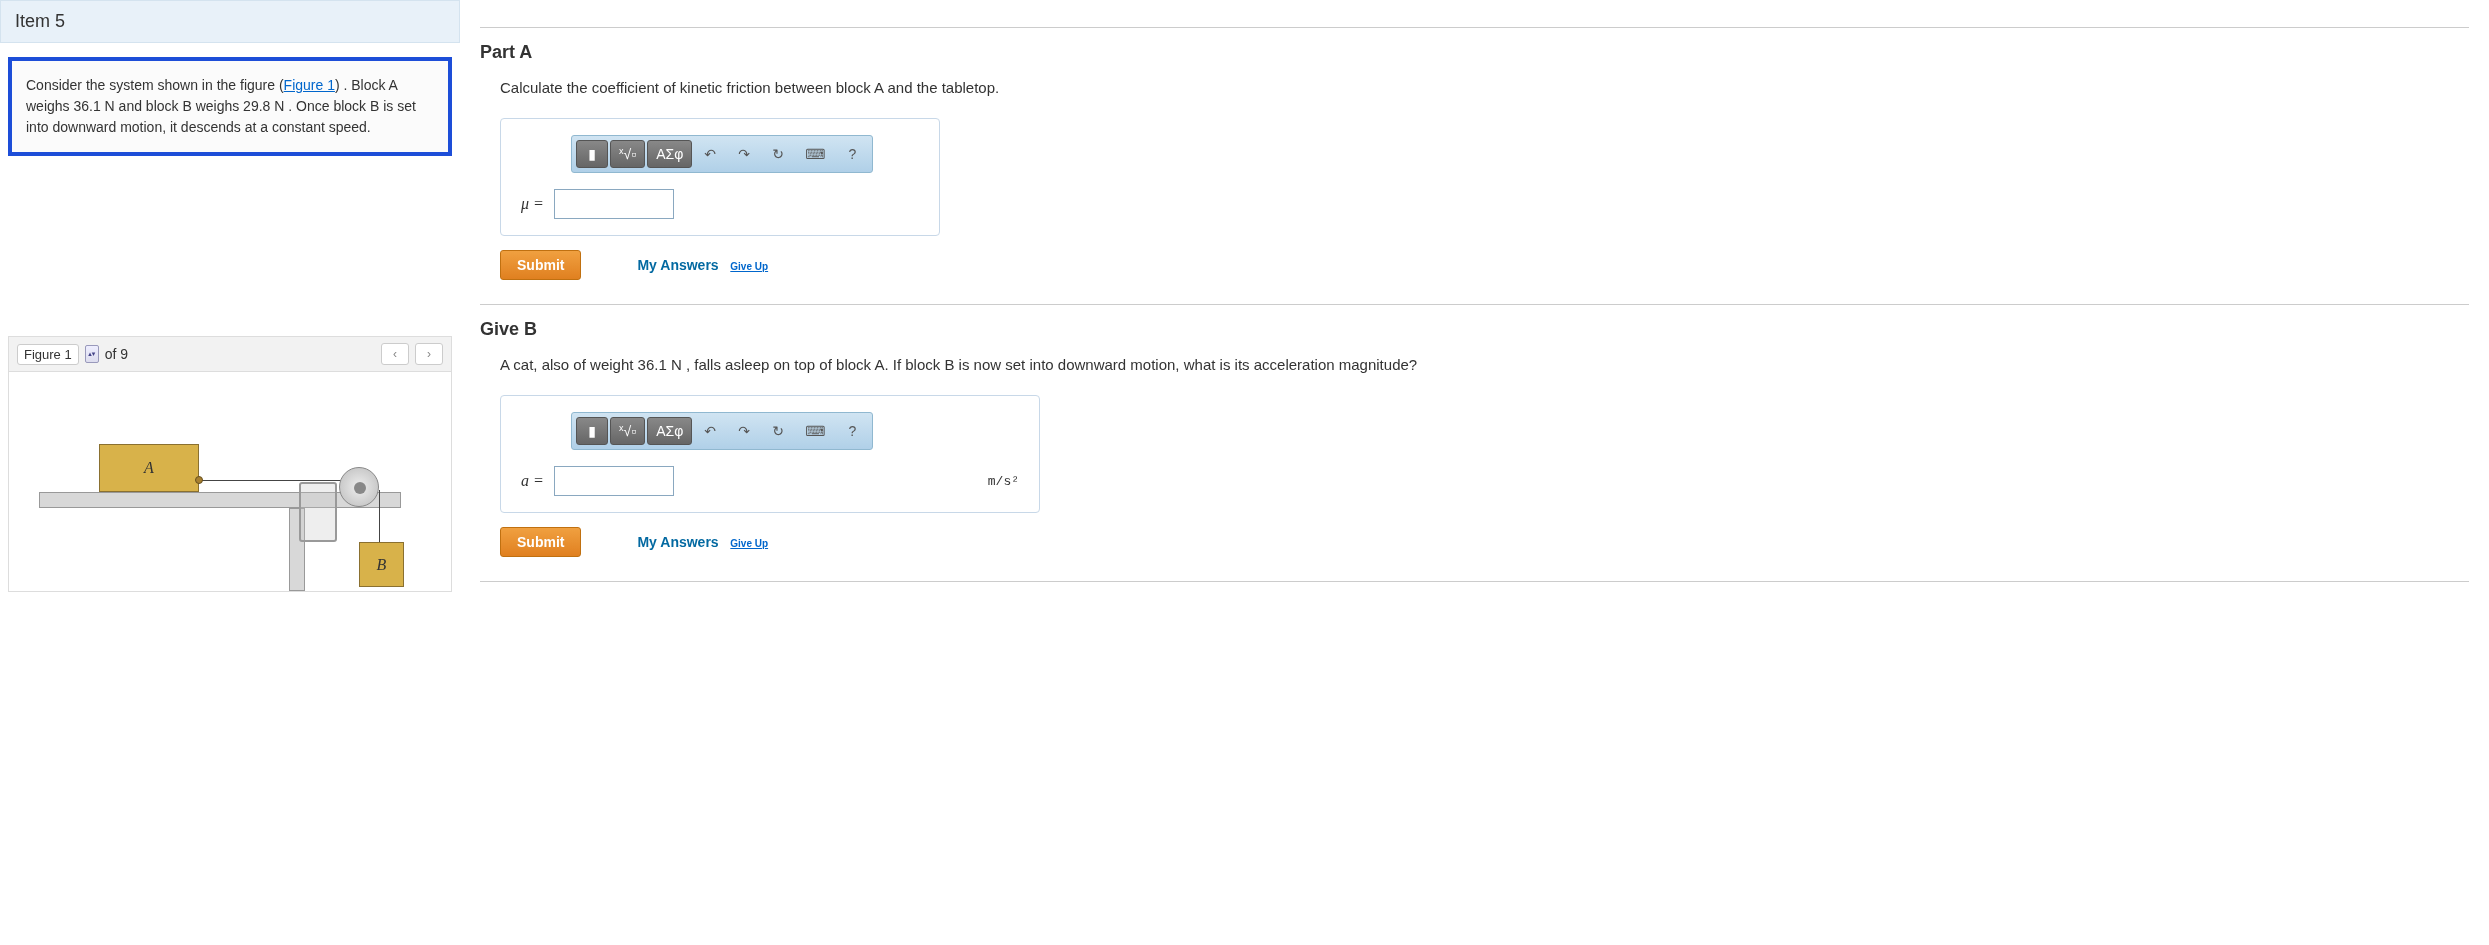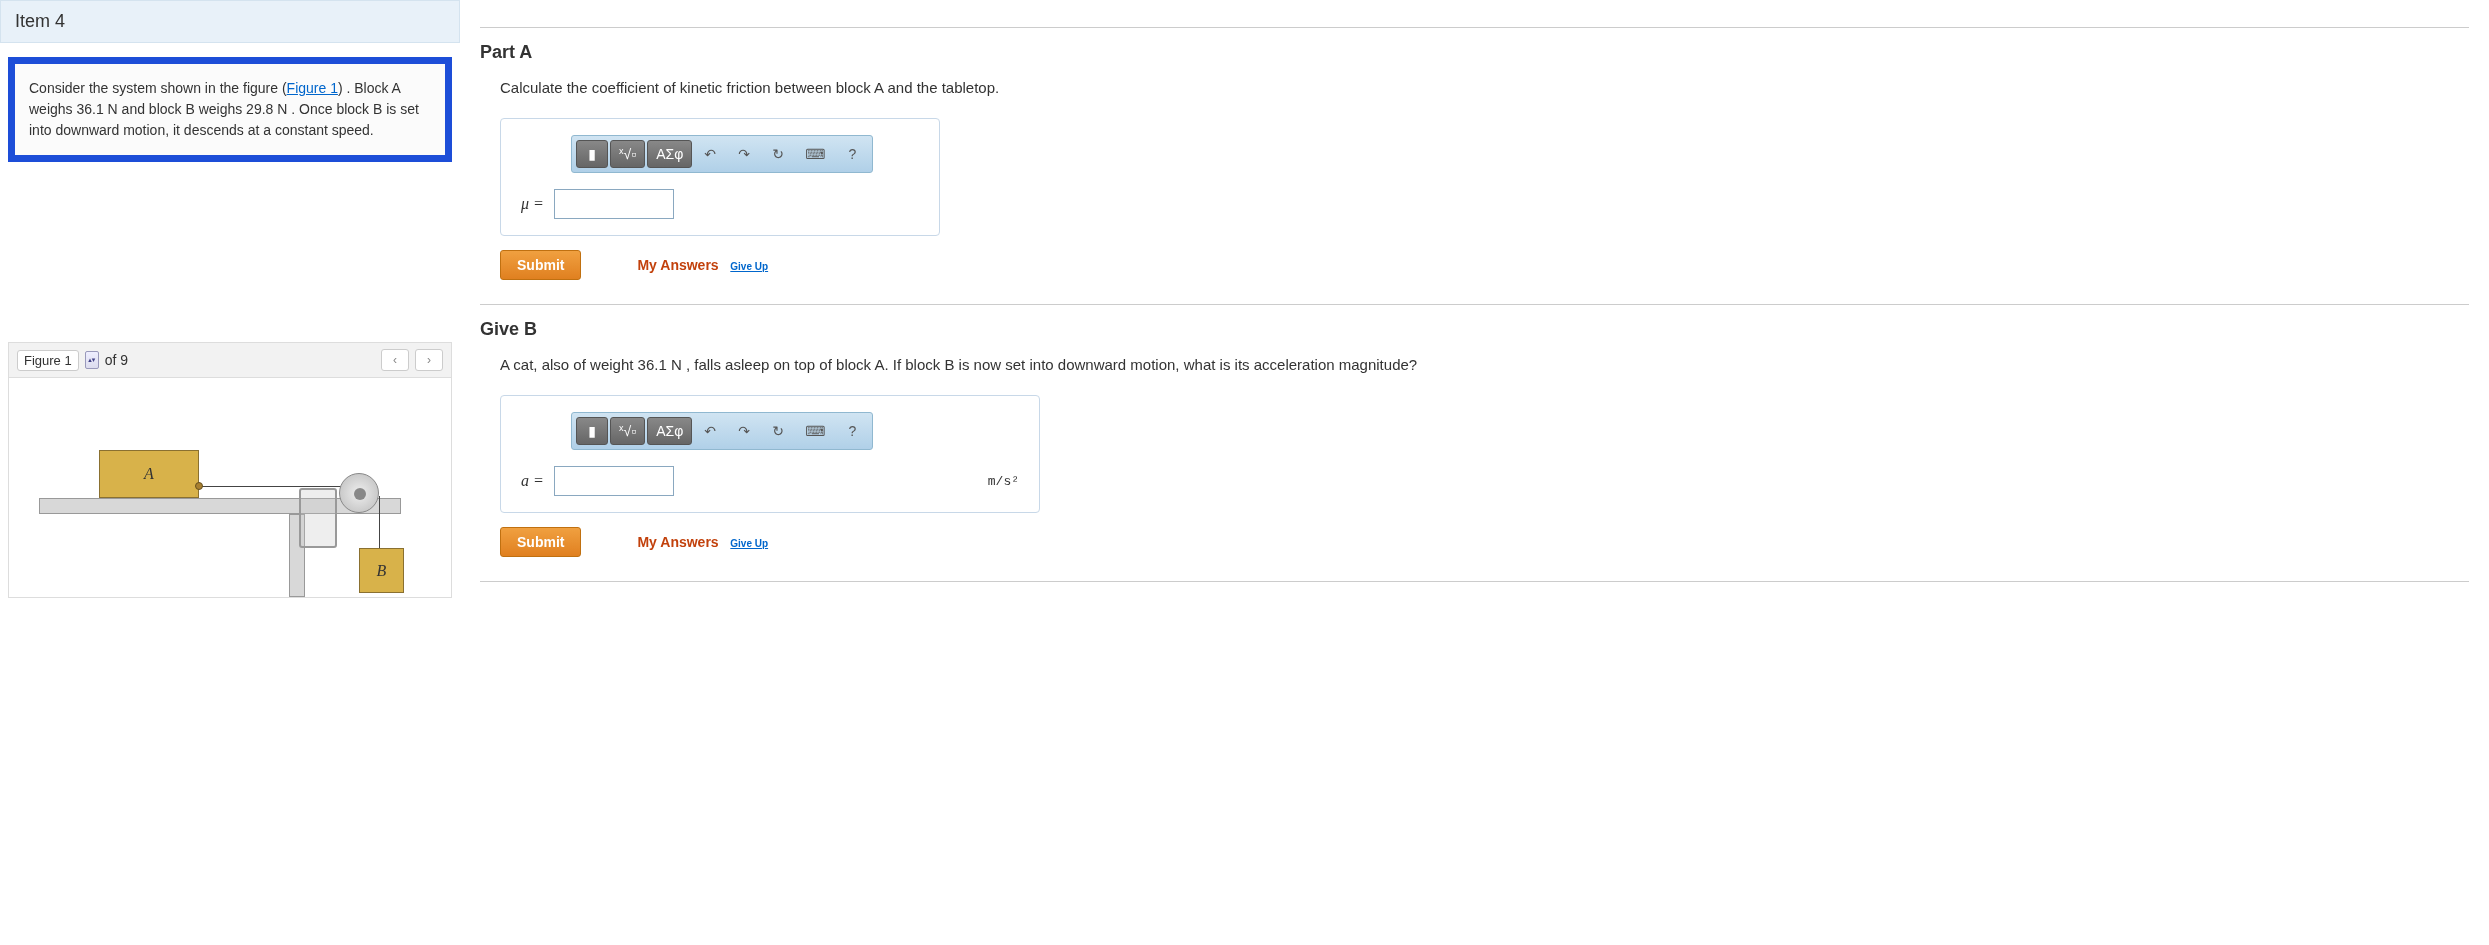--- a/index.html
+++ b/index.html
@@ -1,19 +1,19 @@
 <!DOCTYPE html>
 <html><head>
 <meta charset="utf-8">
 <style>
 * { box-sizing: border-box; margin: 0; padding: 0; }
 body { font-family: Arial, Helvetica, sans-serif; font-size: 14px; color: #333; background: #fff; display: flex; }
 .left-panel { width: 460px; flex-shrink: 0; }
 .item-header { background: #e8f1f9; padding: 10px 14px; font-size: 18px; color: #333; border: 1px solid #d4e3ef; }
-.problem-box { margin: 14px 8px 0 8px; padding: 14px; border: 7px solid #1d4ed8; background: #fbfbfb; line-height: 1.5; }
+.problem-box { margin: 14px 8px 0 8px; padding: 14px; border: 4px solid #1d4ed8; background: #fbfbfb; line-height: 1.5; }
 .link { color: #0066cc; text-decoration: underline; cursor: pointer; }
 .figure-bar { margin: 180px 8px 0 8px; background: #f2f2f2; border: 1px solid #ddd; padding: 6px 8px; display: flex; align-items: center; gap: 6px; }
 .figure-select { -webkit-appearance: none; appearance: none; padding: 2px 6px; border: 1px solid #ccc; border-radius: 3px; background: #fff; font-size: 13px; }
 .stepper { width: 14px; height: 18px; background: linear-gradient(#eef,#dde); border: 1px solid #99b; border-radius: 2px; display: inline-flex; flex-direction: column; justify-content: center; align-items: center; font-size: 7px; color: #448; cursor: pointer; }
 .figure-nav { margin-left: auto; display: flex; gap: 6px; }
 .nav-btn { width: 28px; height: 22px; border: 1px solid #ccc; border-radius: 3px; background: #fff; cursor: pointer; display: flex; align-items: center; justify-content: center; color: #888; font-size: 12px; }
 .figure-area { margin: 0 8px; border: 1px solid #ddd; border-top: none; background: #fff; padding: 40px 20px 0 20px; height: 220px; position: relative; overflow: hidden; }
 .table-surface { position: absolute; left: 30px; right: 50px; top: 120px; height: 16px; background: #d8d8d8; border: 1px solid #999; }
 .table-leg { position: absolute; width: 16px; top: 136px; bottom: 0; background: #d8d8d8; border: 1px solid #999; }
 .block-a { position: absolute; left: 90px; top: 72px; width: 100px; height: 48px; background: #d8b24a; border: 1px solid #8a7030; display: flex; align-items: center; justify-content: center; font-style: italic; font-family: 'Times New Roman', serif; font-size: 16px; }
@@ -31,29 +31,29 @@
 .part-prompt { font-size: 15px; margin: 0 0 20px 20px; line-height: 1.4; }
 .answer-box { margin-left: 20px; border: 1px solid #c8d8e8; border-radius: 4px; padding: 16px 20px; display: inline-block; min-width: 440px; }
 .toolbar { background: linear-gradient(#d0e4f2,#b0d0e8); border: 1px solid #90b8d0; border-radius: 3px; padding: 4px; display: inline-flex; align-items: center; gap: 2px; margin-left: 50px; margin-bottom: 16px; }
 .tool-btn { background: linear-gradient(#888,#666); border: 1px solid #555; border-radius: 3px; padding: 4px 8px; color: #fff; cursor: pointer; display: flex; align-items: center; justify-content: center; font-size: 14px; min-width: 32px; height: 28px; }
 .tool-btn.light { background: transparent; border: 1px solid transparent; color: #555; }
 .answer-row { display: flex; align-items: center; gap: 10px; font-family: 'Times New Roman', serif; font-style: italic; font-size: 16px; }
 .answer-input { width: 120px; height: 30px; border: 1px solid #8aa8c0; padding: 4px 6px; font-family: inherit; font-size: 14px; }
 .units { font-family: Liberation Mono, monospace; font-style: normal; font-size: 13px; margin-left: auto; }
 .actions { margin: 14px 0 0 20px; display: flex; align-items: center; gap: 56px; }
 .submit-btn { background: linear-gradient(#f0a040,#e08020); border: 1px solid #c07010; color: #fff; font-weight: bold; padding: 6px 16px; border-radius: 3px; cursor: pointer; font-size: 14px; }
-.action-txt { color: #c2410c; font-weight: bold; font-size: 14px; }
+.action-txt { color: #0369a1; font-weight: bold; font-size: 14px; }
 .action-link { color: #0066cc; text-decoration: underline; font-weight: bold; cursor: pointer; font-size: 10px; }
 .wide-box { min-width: 540px; }
 </style>
 </head>
 <body>
 
 <div class="left-panel">
-  <div class="item-header">Item 4</div>
+  <div class="item-header">Item 5</div>
   <div class="problem-box">
     <span>Consider the system shown in the figure (</span><a class="link">Figure 1</a><span>) . Block A weighs 36.1 N and block B weighs 29.8 N . Once block B is set into downward motion, it descends at a constant speed.</span>
   </div>
   <div class="figure-bar">
     <span class="figure-select">Figure 1</span>
     <span class="stepper">▴▾</span>
     <span>of 9</span>
     <div class="figure-nav">
       <div class="nav-btn">‹</div>
       <div class="nav-btn">›</div>

